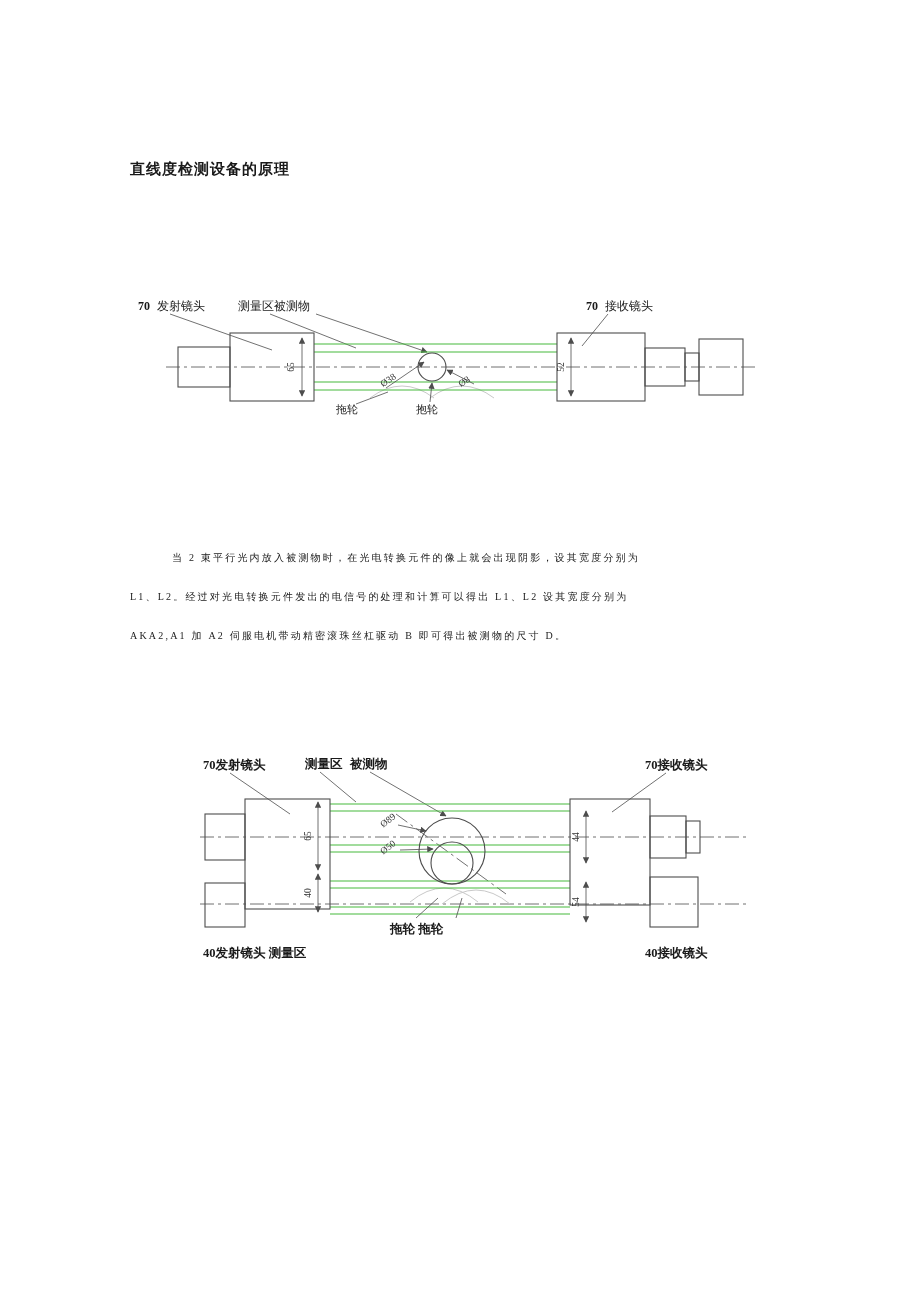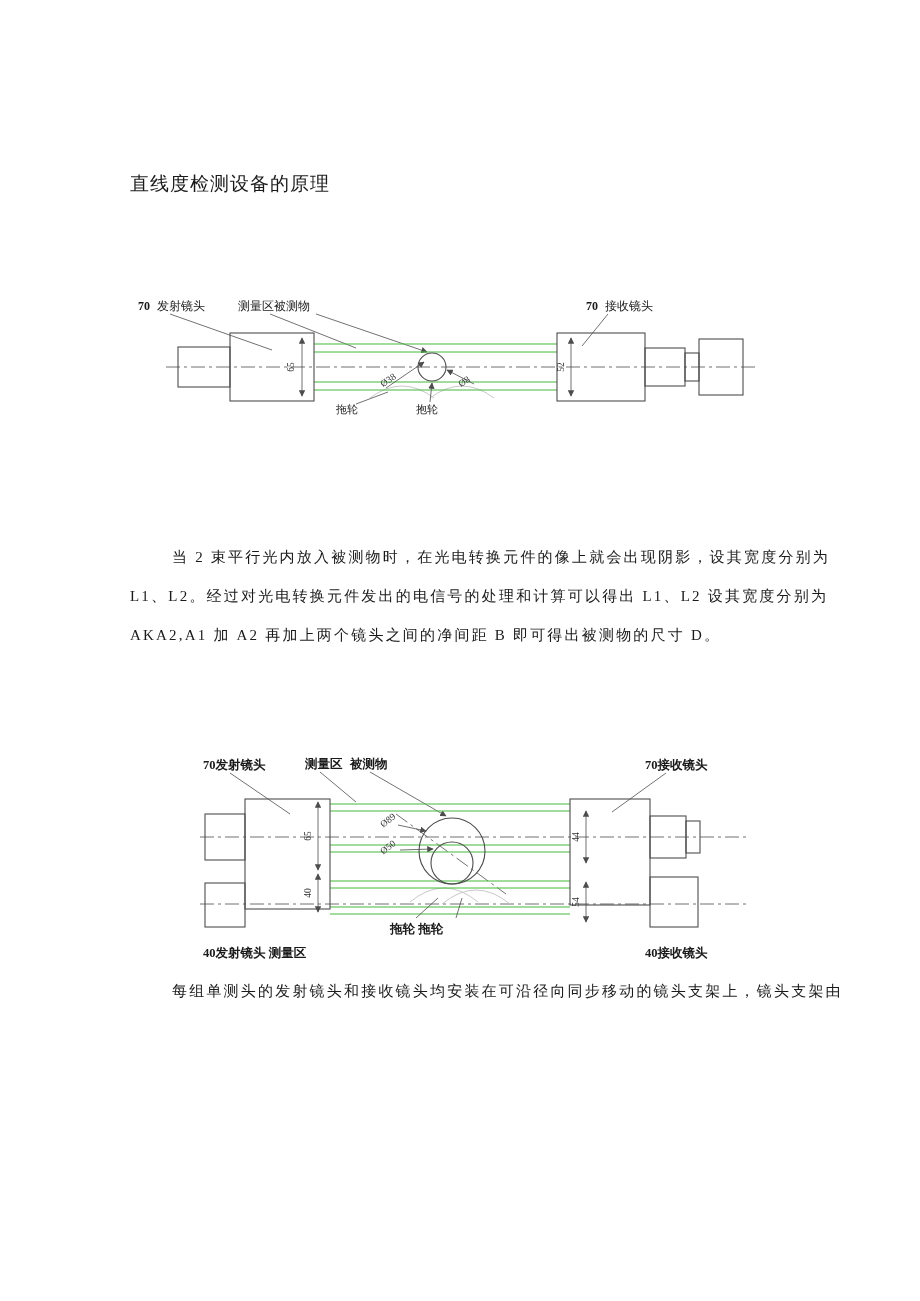--- a/index.html
+++ b/index.html
@@ -1,22 +1,22 @@
 <!DOCTYPE html>
 <html><head>
 <meta charset="utf-8">
 <style>
   html,body{margin:0;padding:0;background:#ffffff;}
   .page{position:relative;width:920px;height:1301px;background:#ffffff;overflow:hidden;
         font-family:"Liberation Serif",serif;color:#1a1a1a;}
-  .title{position:absolute;left:130px;top:171px;font-size:19px;font-weight:normal;letter-spacing:1px;}
+  .title{position:absolute;left:130px;top:160px;font-size:15px;font-weight:bold;letter-spacing:1px;}
   .para{position:absolute;width:672px;}
   .p1{left:130px;top:538px;}
   .p2{left:130px;top:972px;}
-  .pline{font-size:15px;line-height:39px;letter-spacing:2.2px;white-space:nowrap;}
+  .pline{font-size:10px;line-height:39px;letter-spacing:2.2px;white-space:nowrap;}
   .indent{padding-left:42px;}
   figure{margin:0;padding:0;}
   .fig1{position:absolute;left:130px;top:292px;}
   .fig2{position:absolute;left:198px;top:752px;}
 
   
   .ln{stroke:#4d4d4d;stroke-width:0.8;fill:none;}
   .cl{stroke:#4d4d4d;stroke-width:0.8;fill:none;stroke-dasharray:14 4 3 4;}
   .beam{stroke:#46b93c;stroke-width:1.2;fill:none;}
   .part{fill:none;stroke:#4d4d4d;stroke-width:1.1;}
@@ -101,21 +101,21 @@
       <line class="ln" x1="226" y1="112" x2="258" y2="100"></line>
       <line class="ln" x1="300" y1="110" x2="302" y2="91" marker-end="url(#arr1)"></line>
       <text class="lbl s" x="206" y="121">拖轮</text>
       <text class="lbl s" x="286" y="121">抱轮</text>
     </svg>
   </figure>
 
   <div class="para p1">
     <div class="pline indent">当 2 束平行光内放入被测物时，在光电转换元件的像上就会出现阴影，设其宽度分别为</div>
     <div class="pline">L1、L2。经过对光电转换元件发出的电信号的处理和计算可以得出 L1、L2 设其宽度分别为</div>
-    <div class="pline">AKA2,A1 加 A2 再加上两个镜头之间的净间距 B 即可得出被测物的尺寸 D。</div>
+    <div class="pline">AKA2,A1 加 A2 伺服电机带动精密滚珠丝杠驱动 B 即可得出被测物的尺寸 D。</div>
   </div>
 
   <figure class="fig2">
     <svg width="560" height="214" viewBox="0 0 560 214">
       <defs>
         <marker id="arr2" viewBox="0 0 10 10" refX="9" refY="5" markerWidth="8" markerHeight="8" orient="auto-start-reverse">
           <path d="M0,0 L10,5 L0,10 z" fill="#4d4d4d"></path>
         </marker>
       </defs>
 
@@ -192,16 +192,15 @@
       <line class="ln" x1="218" y1="166" x2="240" y2="146"></line>
       <line class="ln" x1="258" y1="166" x2="264" y2="146"></line>
       <text class="lbl2" x="192" y="181">拖轮 拖轮</text>
 
       <text class="lbl2" x="5" y="205">40发射镜头 测量区</text>
       <text class="lbl2" x="447" y="205">40接收镜头</text>
     </svg>
   </figure>
 
   <div class="para p2">
-    <div class="pline indent">每组单测头的发射镜头和接收镜头均安装在可沿径向同步移动的镜头支架上，镜头支架由</div>
   </div>
 
 </div>
 
 </body></html>

